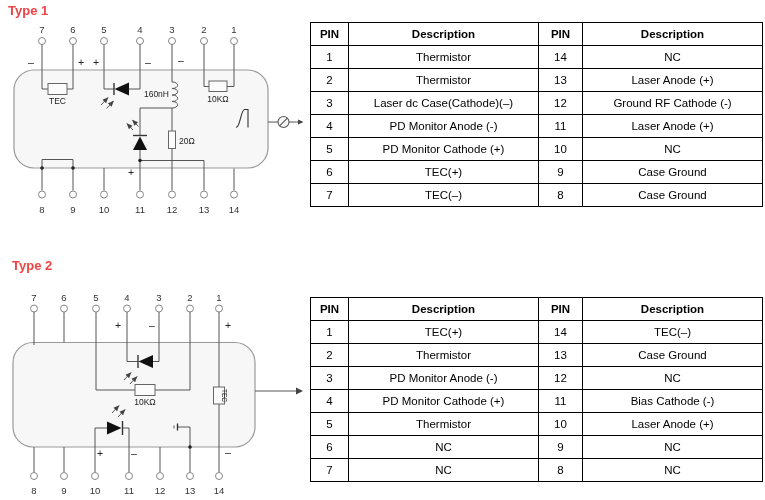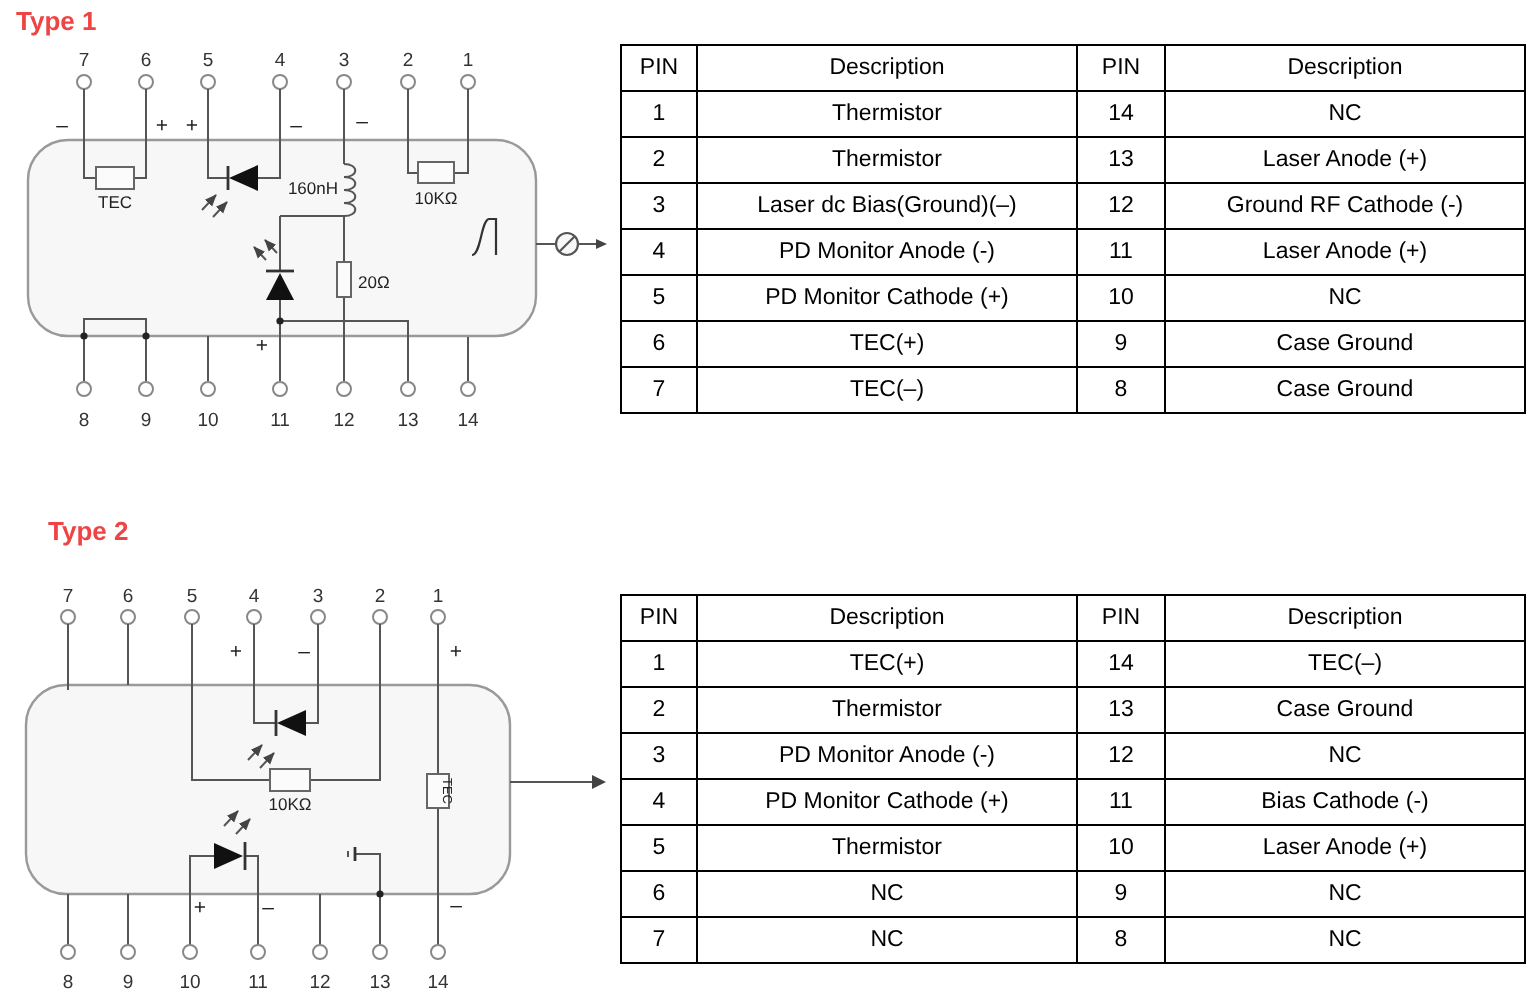--- a/index.html
+++ b/index.html
@@ -4,21 +4,21 @@
 <style>
   html,body{margin:0;padding:0;background:#fff;}
   .stage{position:relative;width:765px;height:500px;background:#ffffff;overflow:hidden;
          font-family:"Liberation Sans",sans-serif;color:#111;}
   .sec-title{position:absolute;font-size:13px;font-weight:bold;color:#ef4444;}
   .diagram-svg{position:absolute;left:0;}
   .pin-table{position:absolute;left:310px;width:452px;border-collapse:collapse;table-layout:fixed;
              font-size:11.5px;color:#000;background:#fff;}
   .pin-table th,.pin-table td{border:1px solid #000;text-align:center;vertical-align:middle;
              height:22px;padding:0 2px;overflow:hidden;white-space:nowrap;}
-  .pin-table th{font-weight:normal;font-size:11.5px;}
+  .pin-table th{font-weight:bold;font-size:11.5px;}
   svg text{font-family:"Liberation Sans",sans-serif;}
   .pin-num{font-size:9.5px;fill:#333;}
   .sign{font-size:10.5px;fill:#222;}
   .comp-label{font-size:8.5px;fill:#222;}
   .wire{stroke:#555;stroke-width:1;fill:none;}
   .thick{stroke:#333;stroke-width:1.4;fill:none;}
   .case{fill:#f7f7f7;stroke:#999;stroke-width:1.2;}
   .comp-box{fill:#fbfbfb;stroke:#666;stroke-width:1;}
   .pin-circle{fill:#fff;stroke:#888;stroke-width:1;}
   .dot{fill:#222;stroke:none;}
@@ -171,21 +171,21 @@
           <td>NC</td>
         </tr>
       <tr>
           <td>2</td>
           <td>Thermistor</td>
           <td>13</td>
           <td>Laser Anode (+)</td>
         </tr>
       <tr>
           <td>3</td>
-          <td>Laser dc Bias(Ground)(–)</td>
+          <td>Laser dc Case(Cathode)(–)</td>
           <td>12</td>
           <td>Ground RF Cathode (-)</td>
         </tr>
       <tr>
           <td>4</td>
           <td>PD Monitor Anode (-)</td>
           <td>11</td>
           <td>Laser Anode (+)</td>
         </tr>
       <tr>
@@ -202,21 +202,21 @@
         </tr>
       <tr>
           <td>7</td>
           <td>TEC(–)</td>
           <td>8</td>
           <td>Case Ground</td>
         </tr>
     </tbody>
   </table>
 
-  <div class="sec-title" style="left:24px;top:258px;text-align:right;">Type 2</div>
+  <div class="sec-title" style="left:12px;top:258px;text-align:right;">Type 2</div>
 
   <svg class="diagram-svg" style="top:255px;" width="308" height="245" viewBox="0 0 308 245">
     <defs>
       <marker id="arr2" markerWidth="7" markerHeight="7" refX="5.5" refY="3" orient="auto" markerUnits="userSpaceOnUse">
         <path d="M0,0.5 L6,3 L0,5.5 Z" fill="#444"></path>
       </marker>
     </defs>
 
     <rect class="case" x="13" y="87.5" width="242" height="104.5" rx="20"></rect>
 

